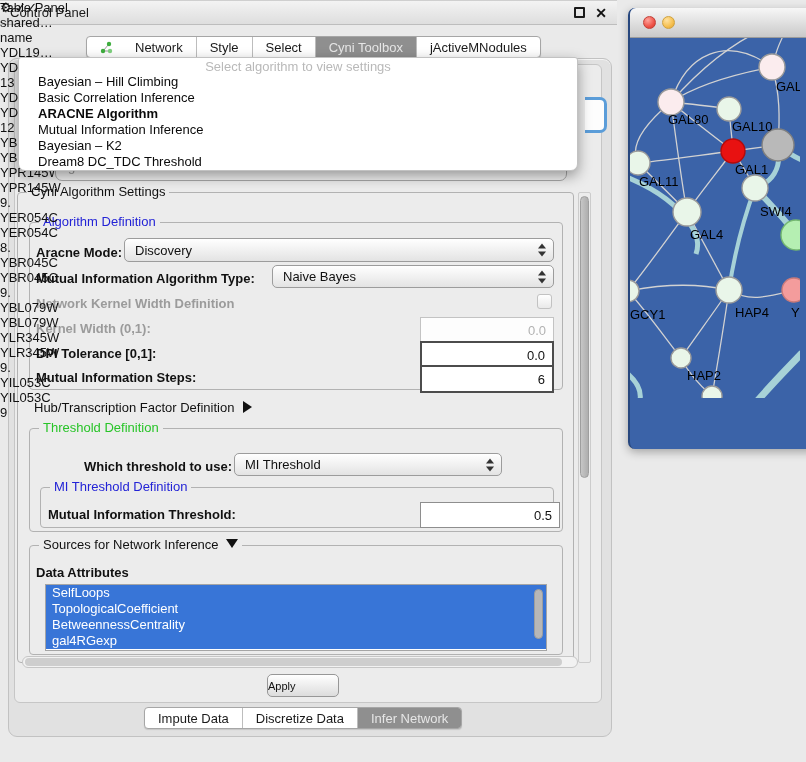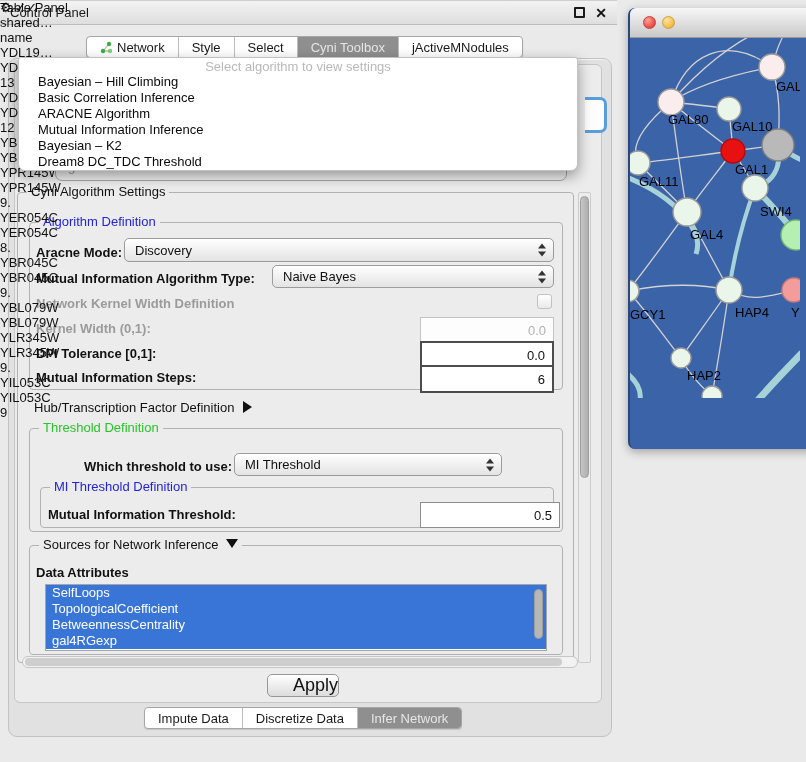--- a/index.html
+++ b/index.html
@@ -10,21 +10,21 @@
   
   .cp-titlebar{left:0;top:6;width:617px;height:25px;background:linear-gradient(#f3f3f3,#dedede);
     border-top:1px solid #cfcfcf;border-bottom:1px solid #bdbdbd;display:flex;align-items:center;padding:0 10px}
   .cp-title{font-size:13px;color:#1a1a1a}
   .cp-ctrl{margin-left:auto;display:flex;align-items:center;gap:10px}
   .float-box{width:11px;height:11px;border:2px solid #1a1a1a;border-radius:1px}
   .close-x{font-weight:bold;font-size:14px;color:#111;line-height:1}
 
   
   .seg{display:inline-flex;border:1px solid #a6a6a6;border-radius:4px;overflow:hidden;background:#fff;height:22px;box-shadow:0 1px 1px rgba(0,0,0,.12)}
-  .seg .tab{display:flex;align-items:center;gap:4px;padding:0 13px;font-size:13px;color:#1a1a1a;border-left:1px solid #bdbdbd;cursor:default;white-space:nowrap}
+  .seg .tab{display:flex;align-items:center;gap:22px;padding:0 13px;font-size:13px;color:#1a1a1a;border-left:1px solid #bdbdbd;cursor:default;white-space:nowrap}
   .seg .tab:first-child{border-left:none}
   .seg .tab.sel{background:#8f8f8f;color:#e6e6e6}
 
   .cp-outer{left:8px;top:58px;width:604px;height:679px;background:#e1e1e1;border:1px solid #c2c2c2;border-radius:9px;box-shadow:inset 0 1px 0 #f4f4f4}
   .cp-inner{left:14px;top:64px;width:588px;height:639px;background:#ececec;border:1px solid #c6c6c6;border-radius:6px}
 
   
   .gbox{position:absolute;border:1px solid #b2b2b2;border-radius:4px}
   .legend{position:absolute;top:-9px;left:9px;background:#ececec;padding:0 4px;font-size:13px;white-space:nowrap}
   .legend.blue{color:#2323d6}
@@ -52,28 +52,28 @@
   .listbox{position:absolute;background:#fff;border:1px solid #a5a5a5;overflow:hidden}
   .listbox .item{height:16px;line-height:16px;background:#3875d7;color:#fff;font-size:13px;padding-left:6px;white-space:nowrap}
   .lb-thumb{position:absolute;right:3px;top:4px;width:9px;height:50px;background:#b7b7b7;border-radius:5px;border:1px solid #9d9d9d}
 
   .hscroll{position:absolute;background:#f2f2f2;border:1px solid #c6c6c6;border-radius:7px}
   .hscroll .thumb{position:absolute;left:2px;top:1px;bottom:1px;width:97%;background:#cecece;border-radius:6px}
   .vscroll{position:absolute;background:#ececec;border:1px solid #cccccc;border-radius:2px}
   .vscroll .thumb{position:absolute;left:1px;width:9px;background:linear-gradient(90deg,#c6c6c6,#aeaeae);border-radius:6px;border:1px solid #9e9e9e}
 
   .btn{position:absolute;background:linear-gradient(#ffffff,#dcdcdc);border:1px solid #979797;border-radius:5px;
-    display:flex;align-items:center;justify-content:flex-end;font-size:18px;color:#111}
+    display:flex;align-items:center;justify-content:flex-start;font-size:11px;color:#111}
 
   
   .popup{left:18px;top:57px;width:560px;height:114px;background:#fff;border:1px solid #c2c2c2;border-radius:3px 3px 7px 7px;
     box-shadow:0 5px 14px rgba(0,0,0,.38);z-index:30;padding-top:1px}
   .popup .ph{font-size:13px;color:#b9b9b9;text-align:center;height:15px;line-height:15px}
   .popup .pitem{font-size:13px;color:#0a0a0a;height:16px;line-height:16px;padding-left:19px;white-space:nowrap}
-  .popup .pitem.bold{font-weight:normal}
+  .popup .pitem.bold{font-weight:bold}
 
   .ghost-combo{left:55px;top:151px;width:512px;height:30px;border:1px solid #a8a8a8;border-radius:7px;background:#f1f1f1;
     color:#9a9a9a;font-size:13px;display:flex;align-items:center;padding:0 12px;z-index:2}
   .blue-frag{left:585px;top:97px;width:22px;height:36px;border:3px solid #5b9dd9;border-left:none;border-radius:0 7px 7px 0;background:#fdfdfd;z-index:2}
 
   
   .nw{left:628px;top:8px;width:192px;height:441px;background:#3b63a8;border-radius:7px 0 0 7px;
     border-left:2px solid #27477e;box-shadow:0 3px 10px rgba(0,0,0,.3)}
   .nw-titlebar{position:absolute;left:0;top:0;right:0;height:30px;background:linear-gradient(#f7f7f7,#c9c9c9);
     border-radius:6px 0 0 0;border-bottom:1px solid #9b9b9b;display:flex;align-items:center;padding-left:13px;gap:6px}

